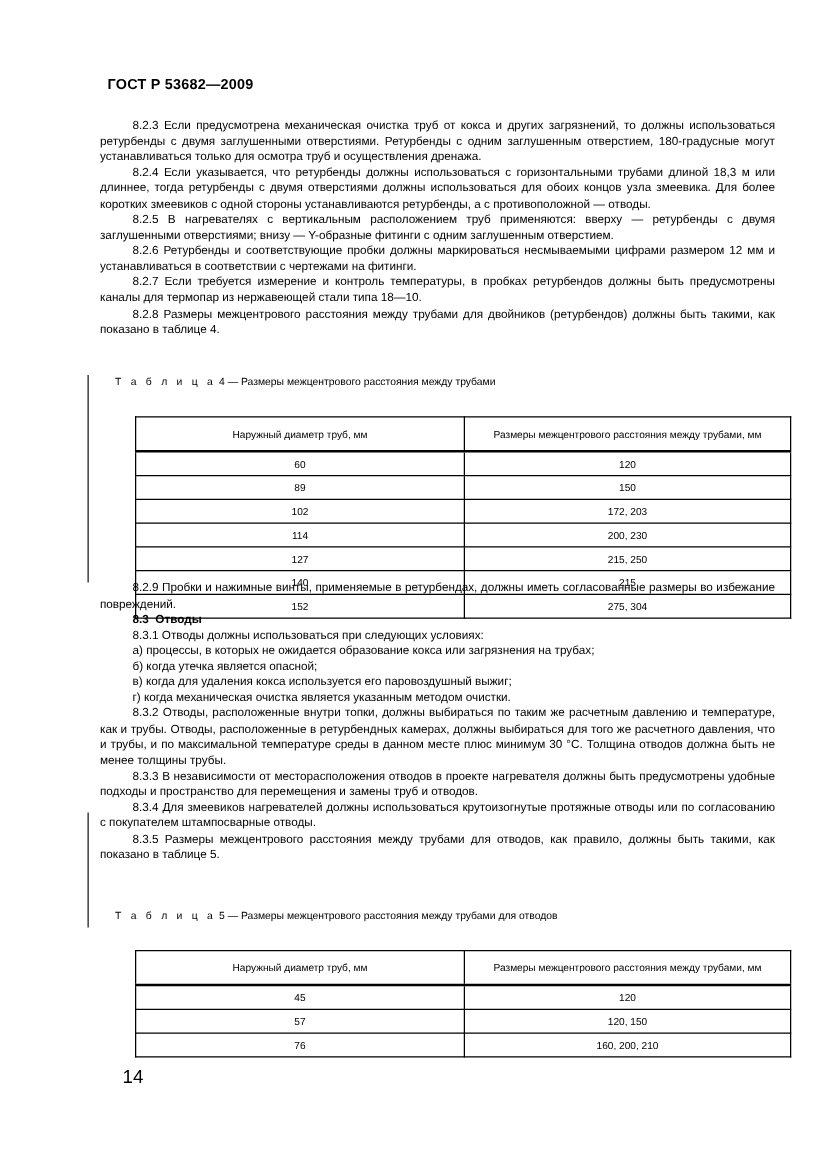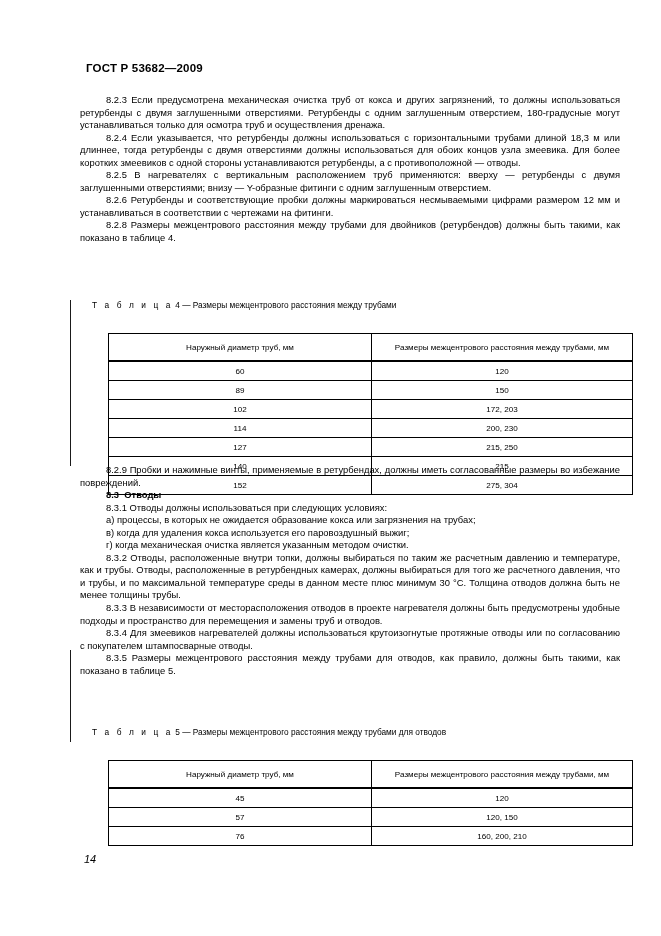--- a/index.html
+++ b/index.html
@@ -81,24 +81,23 @@
     height: 26px;
     border-bottom: 2px solid #000;
   }
   table.gost col.c1 { width: 263px; }
   table.gost col.c2 { width: 261px; }
   .tbl-wrap {
     position: absolute;
   }
   .pageno {
     position: absolute;
-    left: 84px;
+    left: 98px;
     top: 853px;
-    font-size: 11px;
-    font-style: italic;
+    font-size: 15px;
   }
   .changebar {
     position: absolute;
     width: 1px;
     background: #1a1a1a;
   }
   .blk { position: absolute; }
 </style>
 </head>
 <body>
@@ -108,20 +107,21 @@
   <div class="header">ГОСТ Р 53682—2009</div>
 
   <div class="changebar" style="left:70px; top:300px; height:166px;"></div>
   <div class="changebar" style="left:70px; top:650px; height:92px;"></div>
 
   <div class="blk" style="left:80px; top:94px; width:540px;">
     <p class="para">8.2.3  Если предусмотрена механическая очистка труб от кокса и других загрязнений, то должны использоваться ретурбенды с двумя заглушенными отверстиями. Ретурбенды с одним заглушенным отверстием, 180-градусные могут устанавливаться только для осмотра труб и осуществления дренажа.</p>
     <p class="para">8.2.4  Если указывается, что ретурбенды должны использоваться с горизонтальными трубами длиной 18,3 м или длиннее, тогда ретурбенды с двумя отверстиями должны использоваться для обоих концов узла змеевика. Для более коротких змеевиков с одной стороны устанавливаются ретурбенды, а с противоположной — отводы.</p>
     <p class="para">8.2.5  В нагревателях с вертикальным расположением труб применяются: вверху — ретурбенды с двумя заглушенными отверстиями; внизу — Y-образные фитинги с одним заглушенным отверстием.</p>
     <p class="para">8.2.6  Ретурбенды и соответствующие пробки должны маркироваться несмываемыми цифрами размером 12 мм и устанавливаться в соответствии с чертежами на фитинги.</p>
+    <p class="para">8.2.7  Если требуется измерение и контроль температуры, в пробках ретурбендов должны быть предусмотрены каналы для термопар из нержавеющей стали типа 18—10.</p>
     <p class="para">8.2.8  Размеры межцентрового расстояния между трубами для двойников (ретурбендов) должны быть такими, как показано в таблице 4.</p>
   </div>
 
   <div class="blk" style="left:92px; top:300px; width:540px;">
     <p class="tbl-caption">
       <span class="spaced">Т а б л и ц а</span><span>&nbsp;</span><span>4</span><span>&nbsp;</span><span>— Размеры межцентрового расстояния между трубами</span>
     </p>
   </div>
 
   <div class="tbl-wrap" style="left:92px; top:317px;">
@@ -169,20 +169,21 @@
     </table>
   </div>
 
   <div class="blk" style="left:80px; top:464px; width:540px;">
     <p class="para">8.2.9  Пробки и нажимные винты, применяемые в ретурбендах, должны иметь согласованные размеры во избежание повреждений.</p>
     <p class="section">
       <span class="sechead">8.3</span><span>&nbsp;&nbsp;</span><span class="sechead">Отводы</span>
     </p>
     <p class="listitem">8.3.1  Отводы должны использоваться при следующих условиях:</p>
     <p class="listitem">а)  процессы, в которых не ожидается образование кокса или загрязнения на трубах;</p>
+    <p class="listitem">б)  когда утечка является опасной;</p>
     <p class="listitem">в)  когда для удаления кокса используется его паровоздушный выжиг;</p>
     <p class="listitem">г)  когда механическая очистка является указанным методом очистки.</p>
     <p class="para">8.3.2  Отводы, расположенные внутри топки, должны выбираться по таким же расчетным давлению и температуре, как и трубы. Отводы, расположенные в ретурбендных камерах, должны выбираться для того же расчетного давления, что и трубы, и по максимальной температуре среды в данном месте плюс минимум 30 °C. Толщина отводов должна быть не менее толщины трубы.</p>
     <p class="para">8.3.3  В независимости от месторасположения отводов в проекте нагревателя должны быть предусмотрены удобные подходы и пространство для перемещения и замены труб и отводов.</p>
     <p class="para">8.3.4  Для змеевиков нагревателей должны использоваться крутоизогнутые протяжные отводы или по согласованию с покупателем штампосварные отводы.</p>
     <p class="para">8.3.5  Размеры межцентрового расстояния между трубами для отводов, как правило, должны быть такими, как показано в таблице 5.</p>
   </div>
 
   <div class="blk" style="left:92px; top:727px; width:540px;">
     <p class="tbl-caption">

